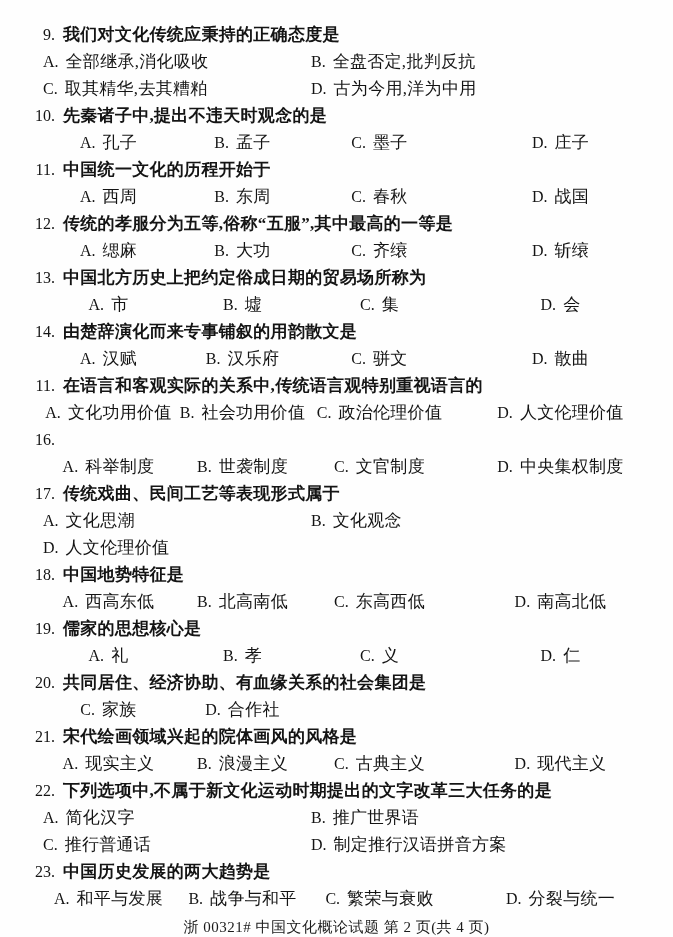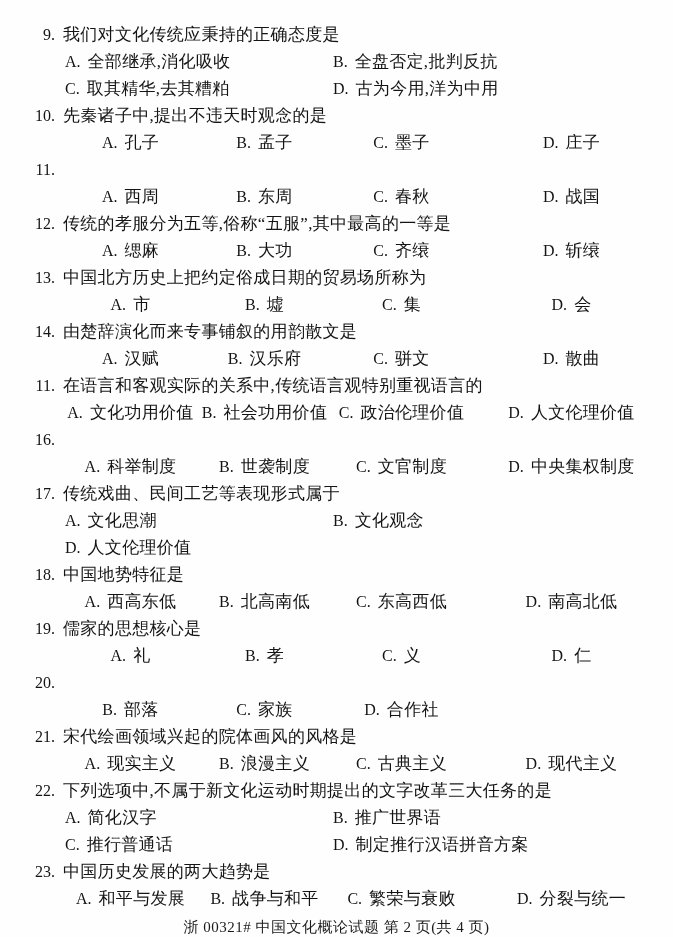--- a/index.html
+++ b/index.html
@@ -16,22 +16,22 @@
     color: #141414;
     padding-top: 21px;
   }
   .question { width: 100%; }
   .q-title { display: flex; line-height: 27px; font-size: 17px; }
   .q-num {
     flex: none; width: 55px;
     text-align: right;
     font-size: 16px;
   }
-  .q-text { padding-left: 8px; letter-spacing: 0.3px; }
-  .q-options { margin-left: 65px; }
+  .q-text { padding-left: 8px; letter-spacing: 0.3px; font-weight: bold; }
+  .q-options { margin-left: 43px; }
   .q-options.one-row {
     display: grid;
     grid-template-columns: 131px 137px 137px 1fr;
     text-align: center;
   }
   .q-options.two-col {
     display: grid;
     grid-template-columns: 268px 1fr;
   }
   .opt {
@@ -81,20 +81,21 @@
 
   <span class="opt"><span class="opt-label">C.</span><span class="opt-text">墨子</span></span>
 
   <span class="opt"><span class="opt-label">D.</span><span class="opt-text">庄子</span></span>
 </div>
   </div>
 
   <div class="question">
     <div class="q-title">
       <span class="q-num">11.</span>
+      <span class="q-text">中国统一文化的历程开始于</span>
     </div>
     <div class="q-options one-row">
   <span class="opt"><span class="opt-label">A.</span><span class="opt-text">西周</span></span>
 
   <span class="opt"><span class="opt-label">B.</span><span class="opt-text">东周</span></span>
 
   <span class="opt"><span class="opt-label">C.</span><span class="opt-text">春秋</span></span>
 
   <span class="opt"><span class="opt-label">D.</span><span class="opt-text">战国</span></span>
 </div>
@@ -222,24 +223,24 @@
 
   <span class="opt"><span class="opt-label">C.</span><span class="opt-text">义</span></span>
 
   <span class="opt"><span class="opt-label">D.</span><span class="opt-text">仁</span></span>
 </div>
   </div>
 
   <div class="question">
     <div class="q-title">
       <span class="q-num">20.</span>
-    </div>
-    <div class="q-options one-row">
-
-  <span class="opt"><span class="opt-label">B.</span><span class="opt-text">部落</span></span>
+      <span class="q-text">共同居住、经济协助、有血缘关系的社会集团是</span>
+    </div>
+    <div class="q-options one-row">
+
 
   <span class="opt"><span class="opt-label">C.</span><span class="opt-text">家族</span></span>
 
   <span class="opt"><span class="opt-label">D.</span><span class="opt-text">合作社</span></span>
 </div>
   </div>
 
   <div class="question">
     <div class="q-title">
       <span class="q-num">21.</span>

